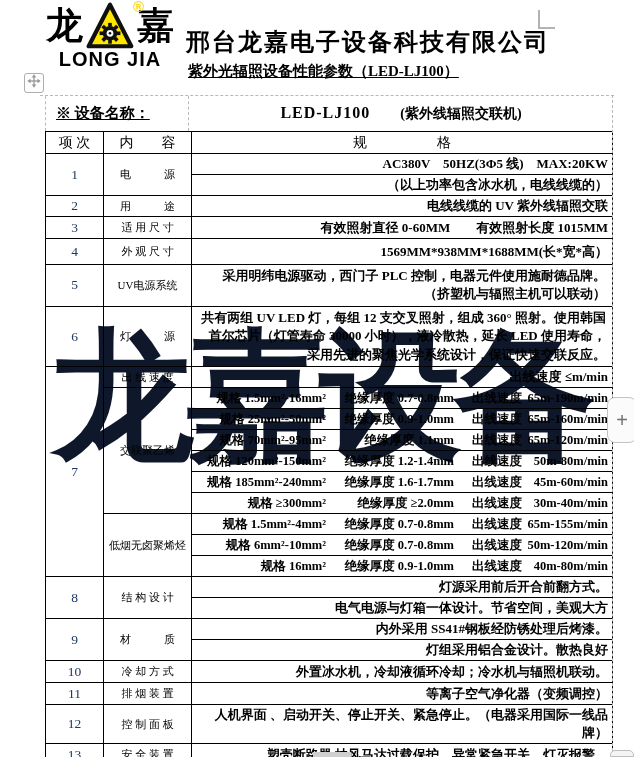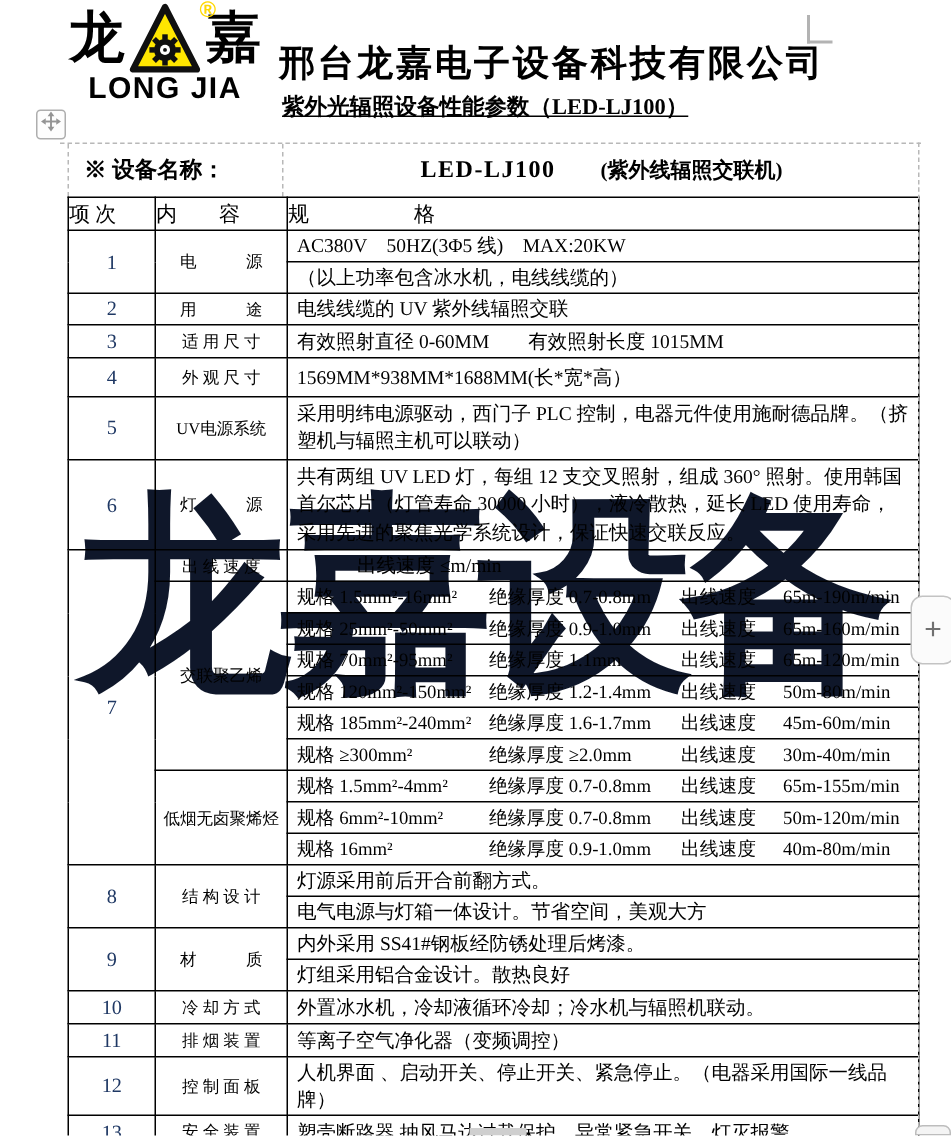--- a/index.html
+++ b/index.html
@@ -45,34 +45,34 @@
   
   .watermark { position:absolute; left:52px; top:326px; font-size:142px; font-weight:700;
     color:#0f172a; letter-spacing:-8px; line-height:1; z-index:0; white-space:nowrap; }
 
   
   .device-row { position:absolute; left:45px; top:96px; width:568px; height:35px;
     display:flex; align-items:center; z-index:1;
     border-left:1px dashed #b8b8b8; }
   .device-label { width:143px; height:100%; display:flex; align-items:center;
     padding-left:10px; font-size:15px; font-weight:bold;
-    border-right:1px dashed #b8b8b8; }
+    border-right:1px dashed #b8b8b8;text-decoration:underline; }
   .device-value { flex:1; text-align:center; font-weight:bold; }
   .device-model { font-size:16px; letter-spacing:1px; }
   .device-type { font-size:14px; margin-left:26px; }
 
   
   table.spec-table { position:absolute; left:45px; top:131px; width:568px;
     border-collapse:collapse; table-layout:fixed; z-index:1; font-size:13px; }
   .spec-table td { border:1.5px solid #000; background:transparent; overflow:hidden; }
   .spec-table .num { text-align:center; color:#1f3864; font-size:13.5px; }
   .spec-table .label { text-align:center; font-size:11px; padding:0 2px; }
-  .spec-table .spec { text-align:left; padding:1px 4px 1px 6px; }
+  .spec-table .spec { text-align:right; padding:1px 4px 1px 6px;font-weight:bold; }
   .spec-table .wraptext { line-height:1.42; padding:2px 6px; }
-  .spec-table .thead td { font-size:14px; }
+  .spec-table .thead td { text-align:center; font-size:14px; }
   .speed-h { padding-left:46px !important; }
 
   tr.h20 td{ height:20px; } tr.h21 td{ height:21px; } tr.h22 td{ height:22px; }
   tr.h26 td{ height:26px; } tr.h38 td{ height:38px; }
   tr.h46 td{ height:46px; }
 
   .sf { display:flex; align-items:center; font-size:12.5px; }
   .sf1 { width:128px; } .sf2 { width:128px; } .sf3 { width:68px; } .sf4 { flex:1; }
 </style>
 </head>

